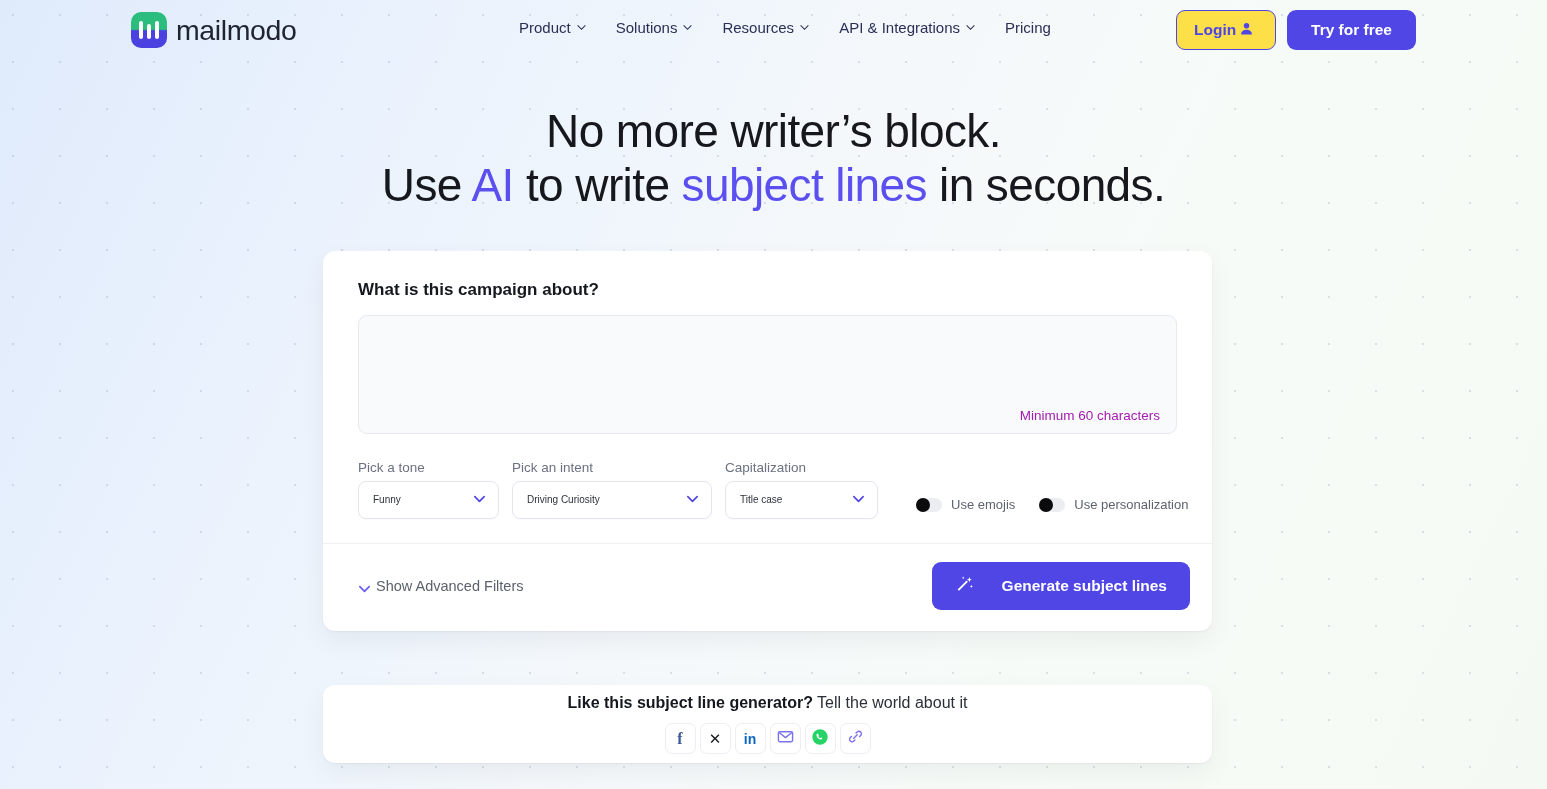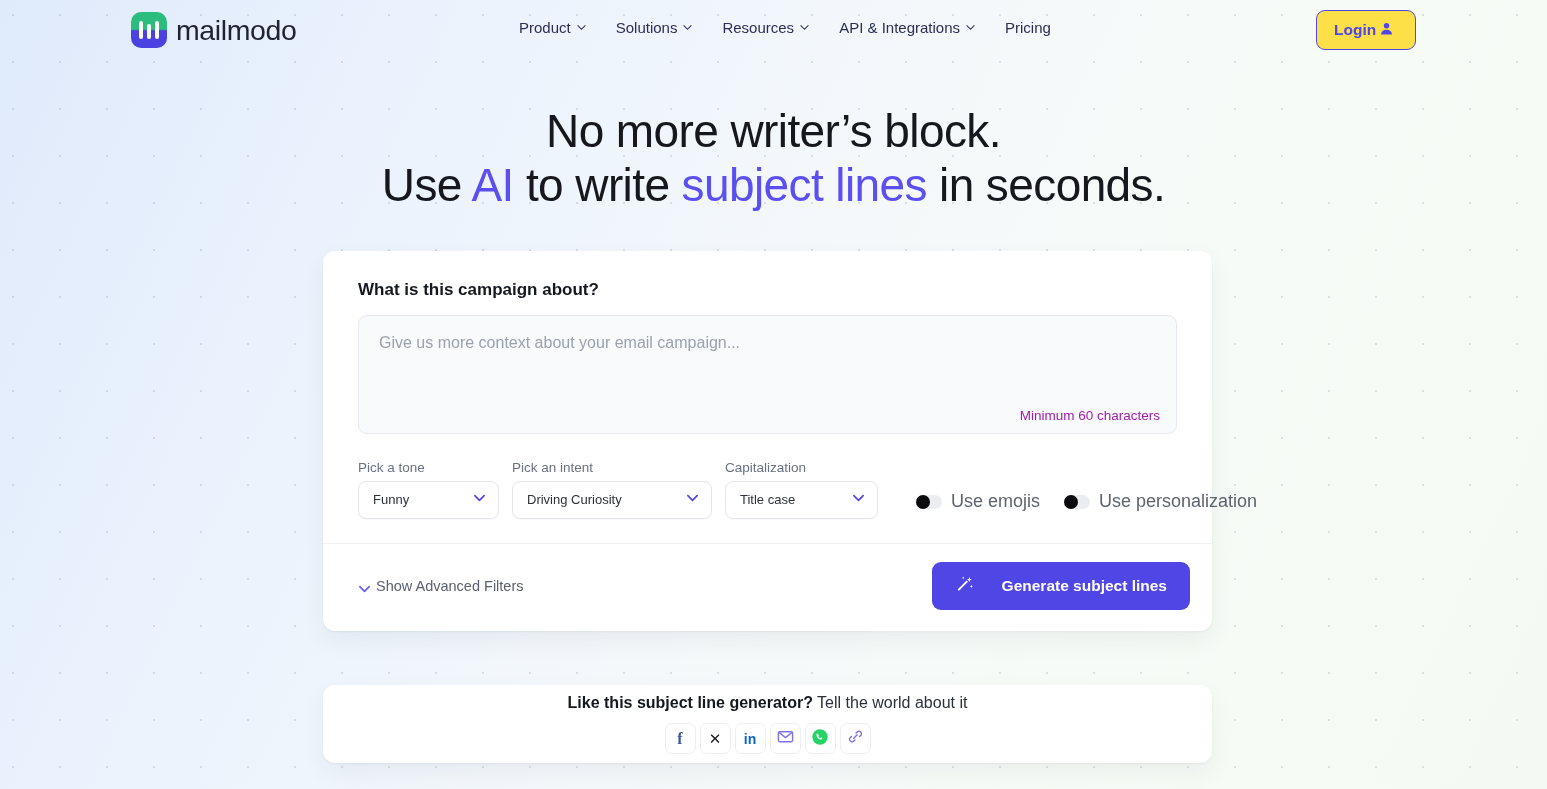--- a/index.html
+++ b/index.html
@@ -198,21 +198,21 @@
   }
   .select {
     height: 38px;
     border: 1px solid #e3e6ed;
     border-radius: 8px;
     background: #ffffff;
     display: flex;
     align-items: center;
     justify-content: space-between;
     padding: 0 12px 2px 14px;
-    font-size: 13px;
+    font-size: 10px;
     color: #2c313c;
     cursor: pointer;
     box-shadow: 0 1px 1px rgba(16,24,40,0.02);
   }
   .select .sel-chev { margin-left: 14px; }
   .sel-tone   { width: 141px; }
   .sel-intent { width: 200px; }
   .sel-cap    { width: 153px; }
 
   .toggles {
@@ -240,21 +240,21 @@
     content: "";
     position: absolute;
     left: 0px;
     top: 0px;
     width: 14px;
     height: 14px;
     border-radius: 50%;
     background: #0b0b0d;
   }
   .toggle-label {
-    font-size: 18px;
+    font-size: 13px;
     color: #5d636f;
     white-space: nowrap;
   }
 
   .card-footer {
     border-top: 1px solid #eef0f4;
     padding: 18px 22px 21px 35px;
     display: flex;
     align-items: center;
     justify-content: space-between;
@@ -372,37 +372,39 @@
   <div class="header-actions">
     <button class="btn-login">
       <span>Login</span>
       <span>
         <svg width="15" height="15" viewBox="0 0 16 16">
             <circle cx="8" cy="5" r="2.9" fill="#4f46e5"></circle>
             <path d="M2.2 14.4c0-3.1 2.6-5 5.8-5s5.8 1.9 5.8 5z" fill="#4f46e5"></path>
           </svg>
       </span>
     </button>
+    <button class="btn-try">
+      <span>Try for free</span>
+    </button>
   </div>
 </div>
 
 <div class="hero">
   <h1>
     <span>No more writer’s block.</span><br>
     <span><span>Use </span><span class="accent">AI</span><span> to write </span><span class="accent">subject lines</span><span> in seconds.</span></span>
   </h1>
 </div>
 
 <div class="card">
   <div class="card-body">
 
     <div class="card-q">What is this campaign about?</div>
 
     <div class="textarea">
-      <div class="ta-placeholder">Give us more context about your email campaign...</div>
       <div class="ta-hint">Minimum 60 characters</div>
     </div>
 
     <div class="controls">
 
       <div class="field">
         <div class="field-label">Pick a tone</div>
         <div class="select sel-tone">
           <span>Funny</span>
           <span class="sel-chev">

